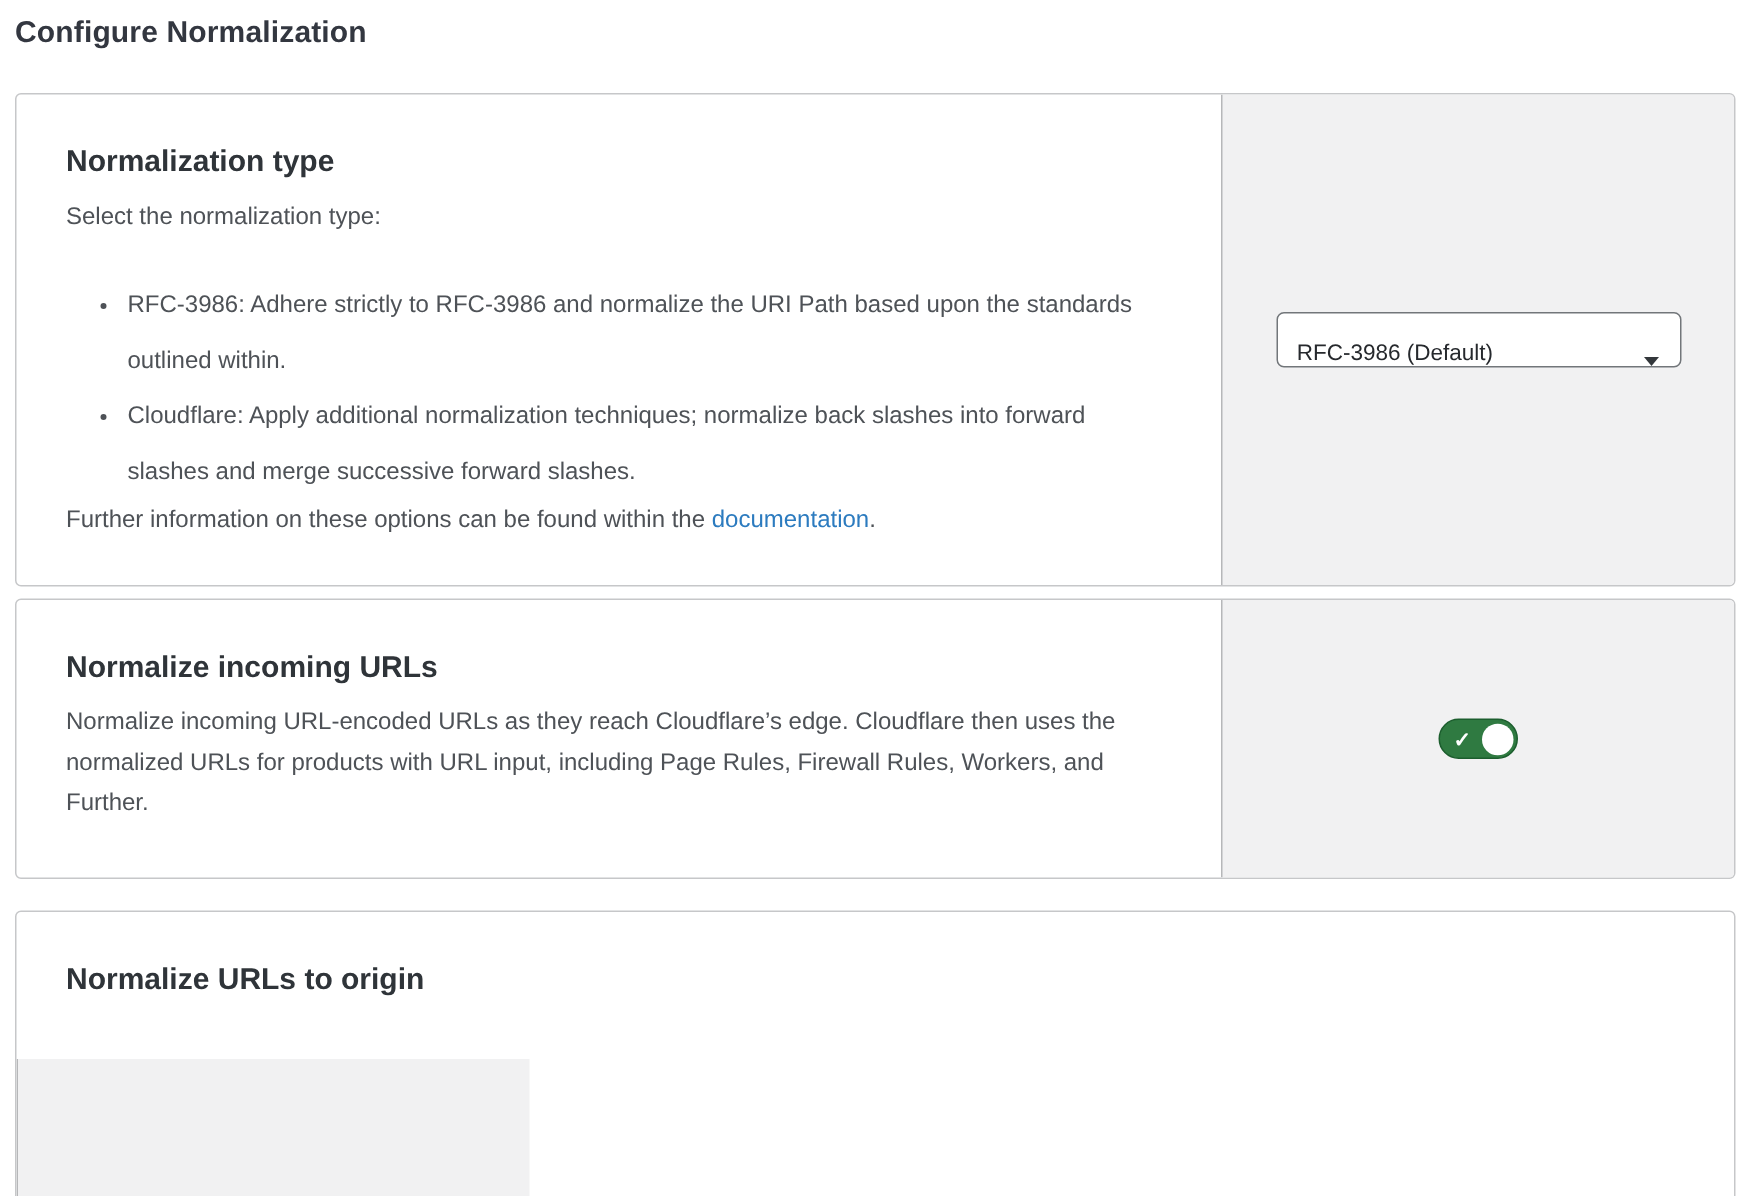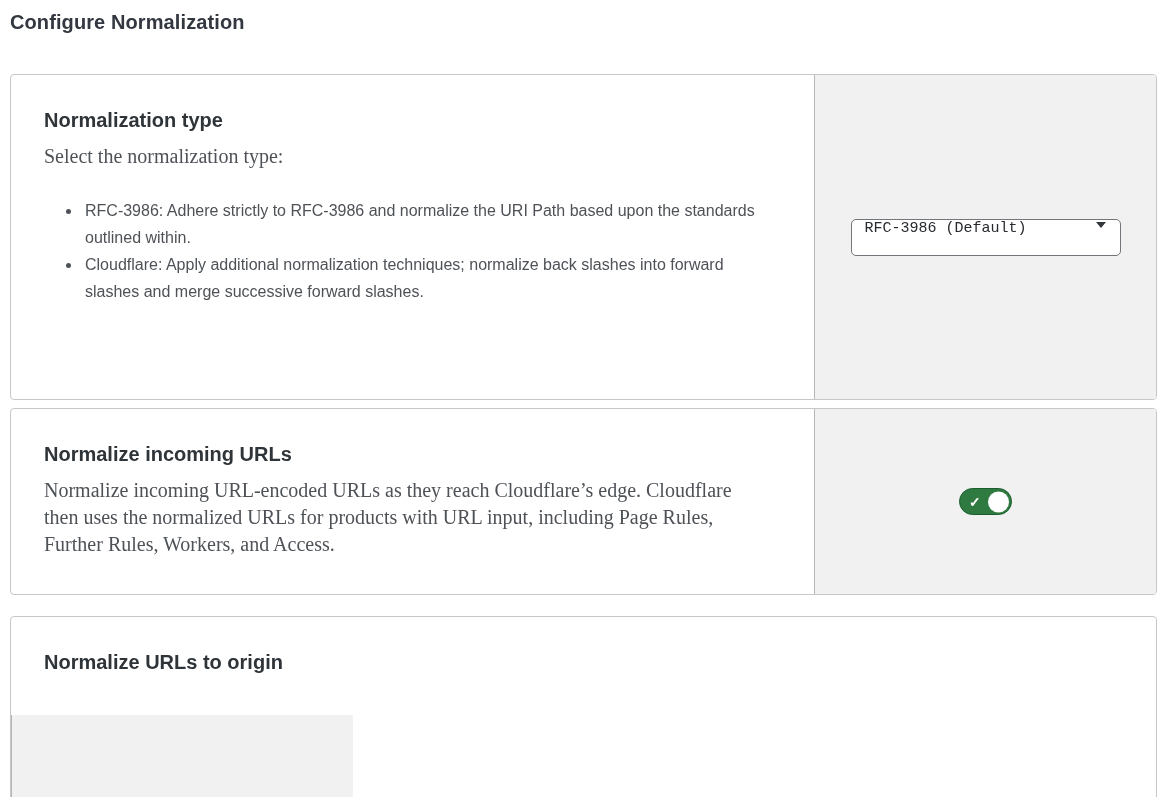--- a/index.html
+++ b/index.html
@@ -20,21 +20,21 @@
   }
 
   .card {
     display: flex;
     align-items: stretch;
     border: 1px solid #c6c7c9;
     border-radius: 4px;
     background: #fff;
     overflow: hidden;
   }
-  .card-1 { margin-top: 40px; min-height: 326px; }
+  .card-1 { margin-top: 28px; min-height: 326px; }
   .card-2 { margin-top: 8px; min-height: 187px; }
   .card-3 { margin-top: 21px; min-height: 163px; flex-direction: column; }
 
   .card-main {
     flex: 1 1 auto;
     padding: 34px 48px 30px 33px;
   }
   .card-side {
     flex: 0 0 342px;
     width: 342px;
@@ -46,55 +46,54 @@
   }
 
   .card-heading {
     font-size: 20px;
     font-weight: 600;
     color: #2f3439;
     margin: 0 0 11px 0;
   }
   .card-main p {
     margin: 0;
-    font-size: 20px;
+    font-size: 16px;
     line-height: 27px;
     color: #4e5257;
-    font-family: Liberation Serif, serif;
   }
   .options-list {
     margin: 27px 0 0 0;
     padding-left: 38px;
   }
   .options-list li {
     font-size: 16px;
-    line-height: 27px;
+    line-height: 37px;
     color: #4e5257;
     padding-left: 3px;
   }
   .footer-note { margin-top: 26px; }
   .doc-link {
     color: #2c7bbf;
     text-decoration: none;
     cursor: pointer;
   }
 
   
   .select-control {
     width: 270px;
     height: 37px;
     background: #fff;
     border: 1px solid #72767a;
     border-radius: 5px;
     display: flex;
-    align-items: flex-start;
+    align-items: flex-end;
     justify-content: space-between;
     padding: 0 14px 0 13px;
     cursor: pointer;
-    font-family: Liberation Mono, monospace;
+    font-family: Liberation Sans, sans-serif;
   }
   .select-value {
     font-size: 15px;
     color: #26292d;
   }
   .caret-down {
     width: 0; height: 0;
     border-left: 5.5px solid transparent;
     border-right: 5.5px solid transparent;
     border-top: 6px solid #33373b;
@@ -143,33 +142,34 @@
   <h1 class="page-title">Configure Normalization</h1>
 
   <section class="card card-1">
     <div class="card-main">
       <h2 class="card-heading">Normalization type</h2>
       <p class="intro">Select the normalization type:</p>
       <ul class="options-list">
         <li>RFC-3986: Adhere strictly to RFC-3986 and normalize the URI Path based upon the standards outlined within.</li>
         <li>Cloudflare: Apply additional normalization techniques; normalize back slashes into forward slashes and merge successive forward slashes.</li>
       </ul>
+      <p class="footer-note"><span>Further information on these options can be found within the </span><a href="#" class="doc-link">documentation</a><span>.</span></p>
     </div>
     <div class="card-side">
       <div class="select-control">
         <span class="select-value">RFC-3986 (Default)</span>
         <span class="caret-down"></span>
       </div>
     </div>
   </section>
 
   <section class="card card-2">
     <div class="card-main">
       <h2 class="card-heading">Normalize incoming URLs</h2>
-      <p>Normalize incoming URL-encoded URLs as they reach Cloudflare’s edge. Cloudflare then uses the normalized URLs for products with URL input, including Page Rules, Further Rules, Workers, and Access.</p>
+      <p>Normalize incoming URL-encoded URLs as they reach Cloudflare’s edge. Cloudflare then uses the normalized URLs for products with URL input, including Page Rules, Firewall Rules, Workers, and Further.</p>
     </div>
     <div class="card-side">
       <button class="toggle" data-state="on">
         <span class="check-glyph">✓</span>
         <span class="knob"></span>
       </button>
     </div>
   </section>
 
   <section class="card card-3">

